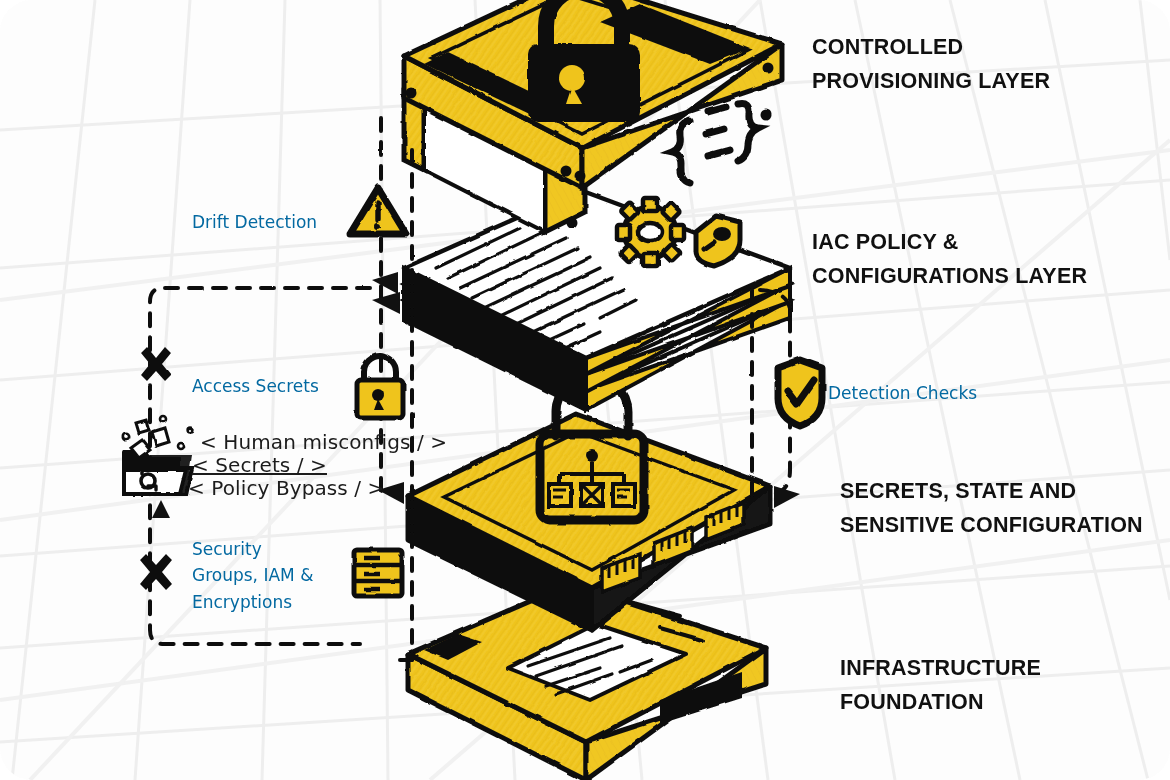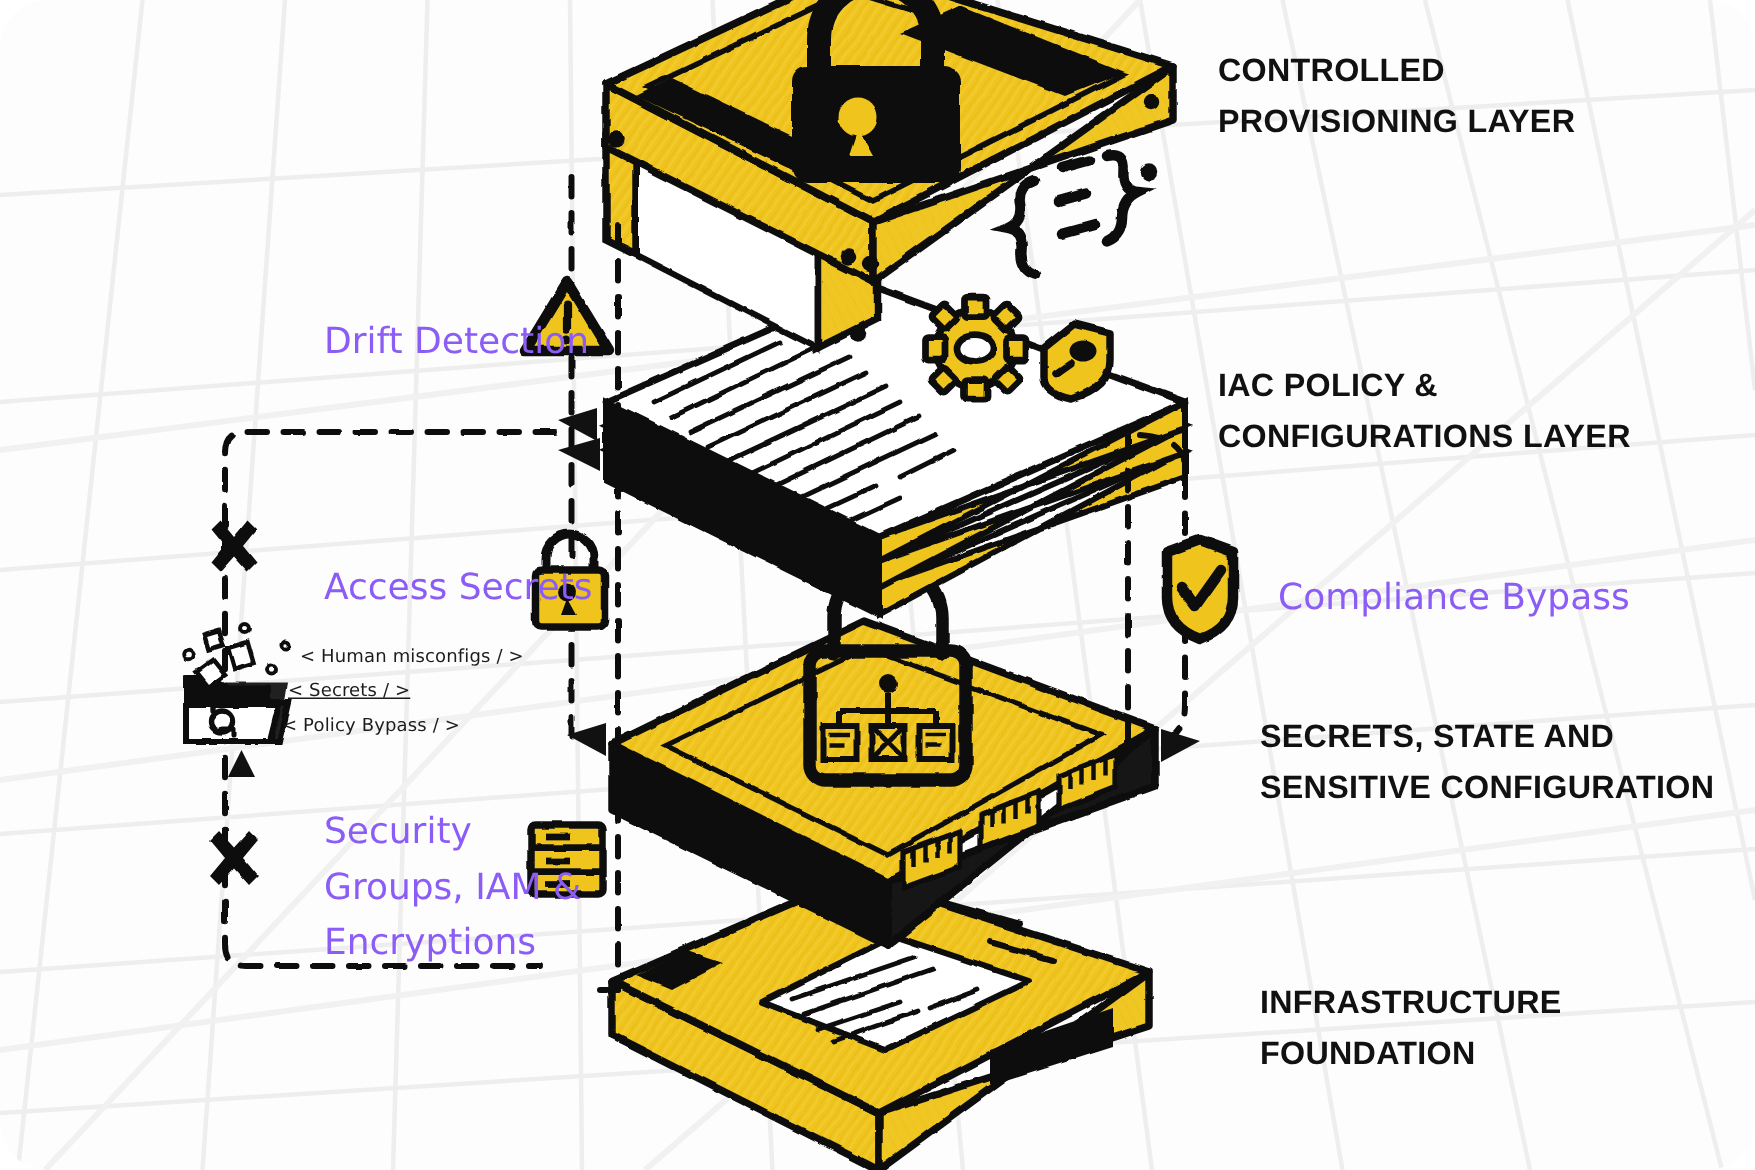--- a/index.html
+++ b/index.html
@@ -35,31 +35,30 @@
     line-height: 1.6;
     letter-spacing: 0.2px;
     color: #111111;
     white-space: pre-line;
     text-transform: uppercase;
   }
   .side-label {
     position: absolute;
     z-index: 5;
     font-family: "DejaVu Sans", sans-serif;
-    font-size: 24px;
+    font-size: 17px;
     line-height: 1.55;
-    color: #8b5cf6;
+    color: #0369a1;
     white-space: pre-line;
-    margin-left: 24px;
   }
   .code-tag {
     position: absolute;
     z-index: 5;
     font-family: "DejaVu Sans", sans-serif;
-    font-size: 12px;
+    font-size: 20px;
     color: #1c1c1c;
     letter-spacing: 0.1px;
     white-space: nowrap;
   }
 </style>
 </head>
 <body>
 
 <div id="stage">
 
@@ -380,36 +379,36 @@
           <circle cx="172" cy="461" r="2.6"></circle>
           <circle cx="190" cy="430" r="2.4"></circle>
         </g>
       </g>
     </g>
   </svg>
 
   <div class="layer-title" style="left:812px; top:30px;">CONTROLLED
 PROVISIONING LAYER</div>
 
-  <div class="layer-title" style="left:812px; top:225px;margin-top:15px;">IAC POLICY &amp;
+  <div class="layer-title" style="left:812px; top:225px;">IAC POLICY &amp;
 CONFIGURATIONS LAYER</div>
 
   <div class="layer-title" style="left:812px; top:474px;margin-left:28px;">SECRETS, STATE AND
 SENSITIVE CONFIGURATION</div>
 
   <div class="layer-title" style="left:840px; top:651px;">INFRASTRUCTURE
 FOUNDATION</div>
 
   <div class="side-label" style="left:192px; top:209px;">Drift Detection</div>
 
   <div class="side-label" style="left:192px; top:373px;">Access Secrets</div>
 
   <div class="side-label" style="left:192px; top:536px;">Security
 Groups, IAM &amp;
 Encryptions</div>
 
-  <div class="side-label" style="left:828px; top:380px;">Compliance Bypass</div>
+  <div class="side-label" style="left:828px; top:380px;">Detection Checks</div>
 
   <div class="code-tag" style="left:200px; top:430px;">&lt; Human misconfigs / &gt;</div>
   <div class="code-tag" style="left:192px; top:453px;text-decoration:underline;">&lt; Secrets / &gt;</div>
   <div class="code-tag" style="left:188px; top:476px;">&lt; Policy Bypass / &gt;</div>
 
 </div>
 
 </body></html>

